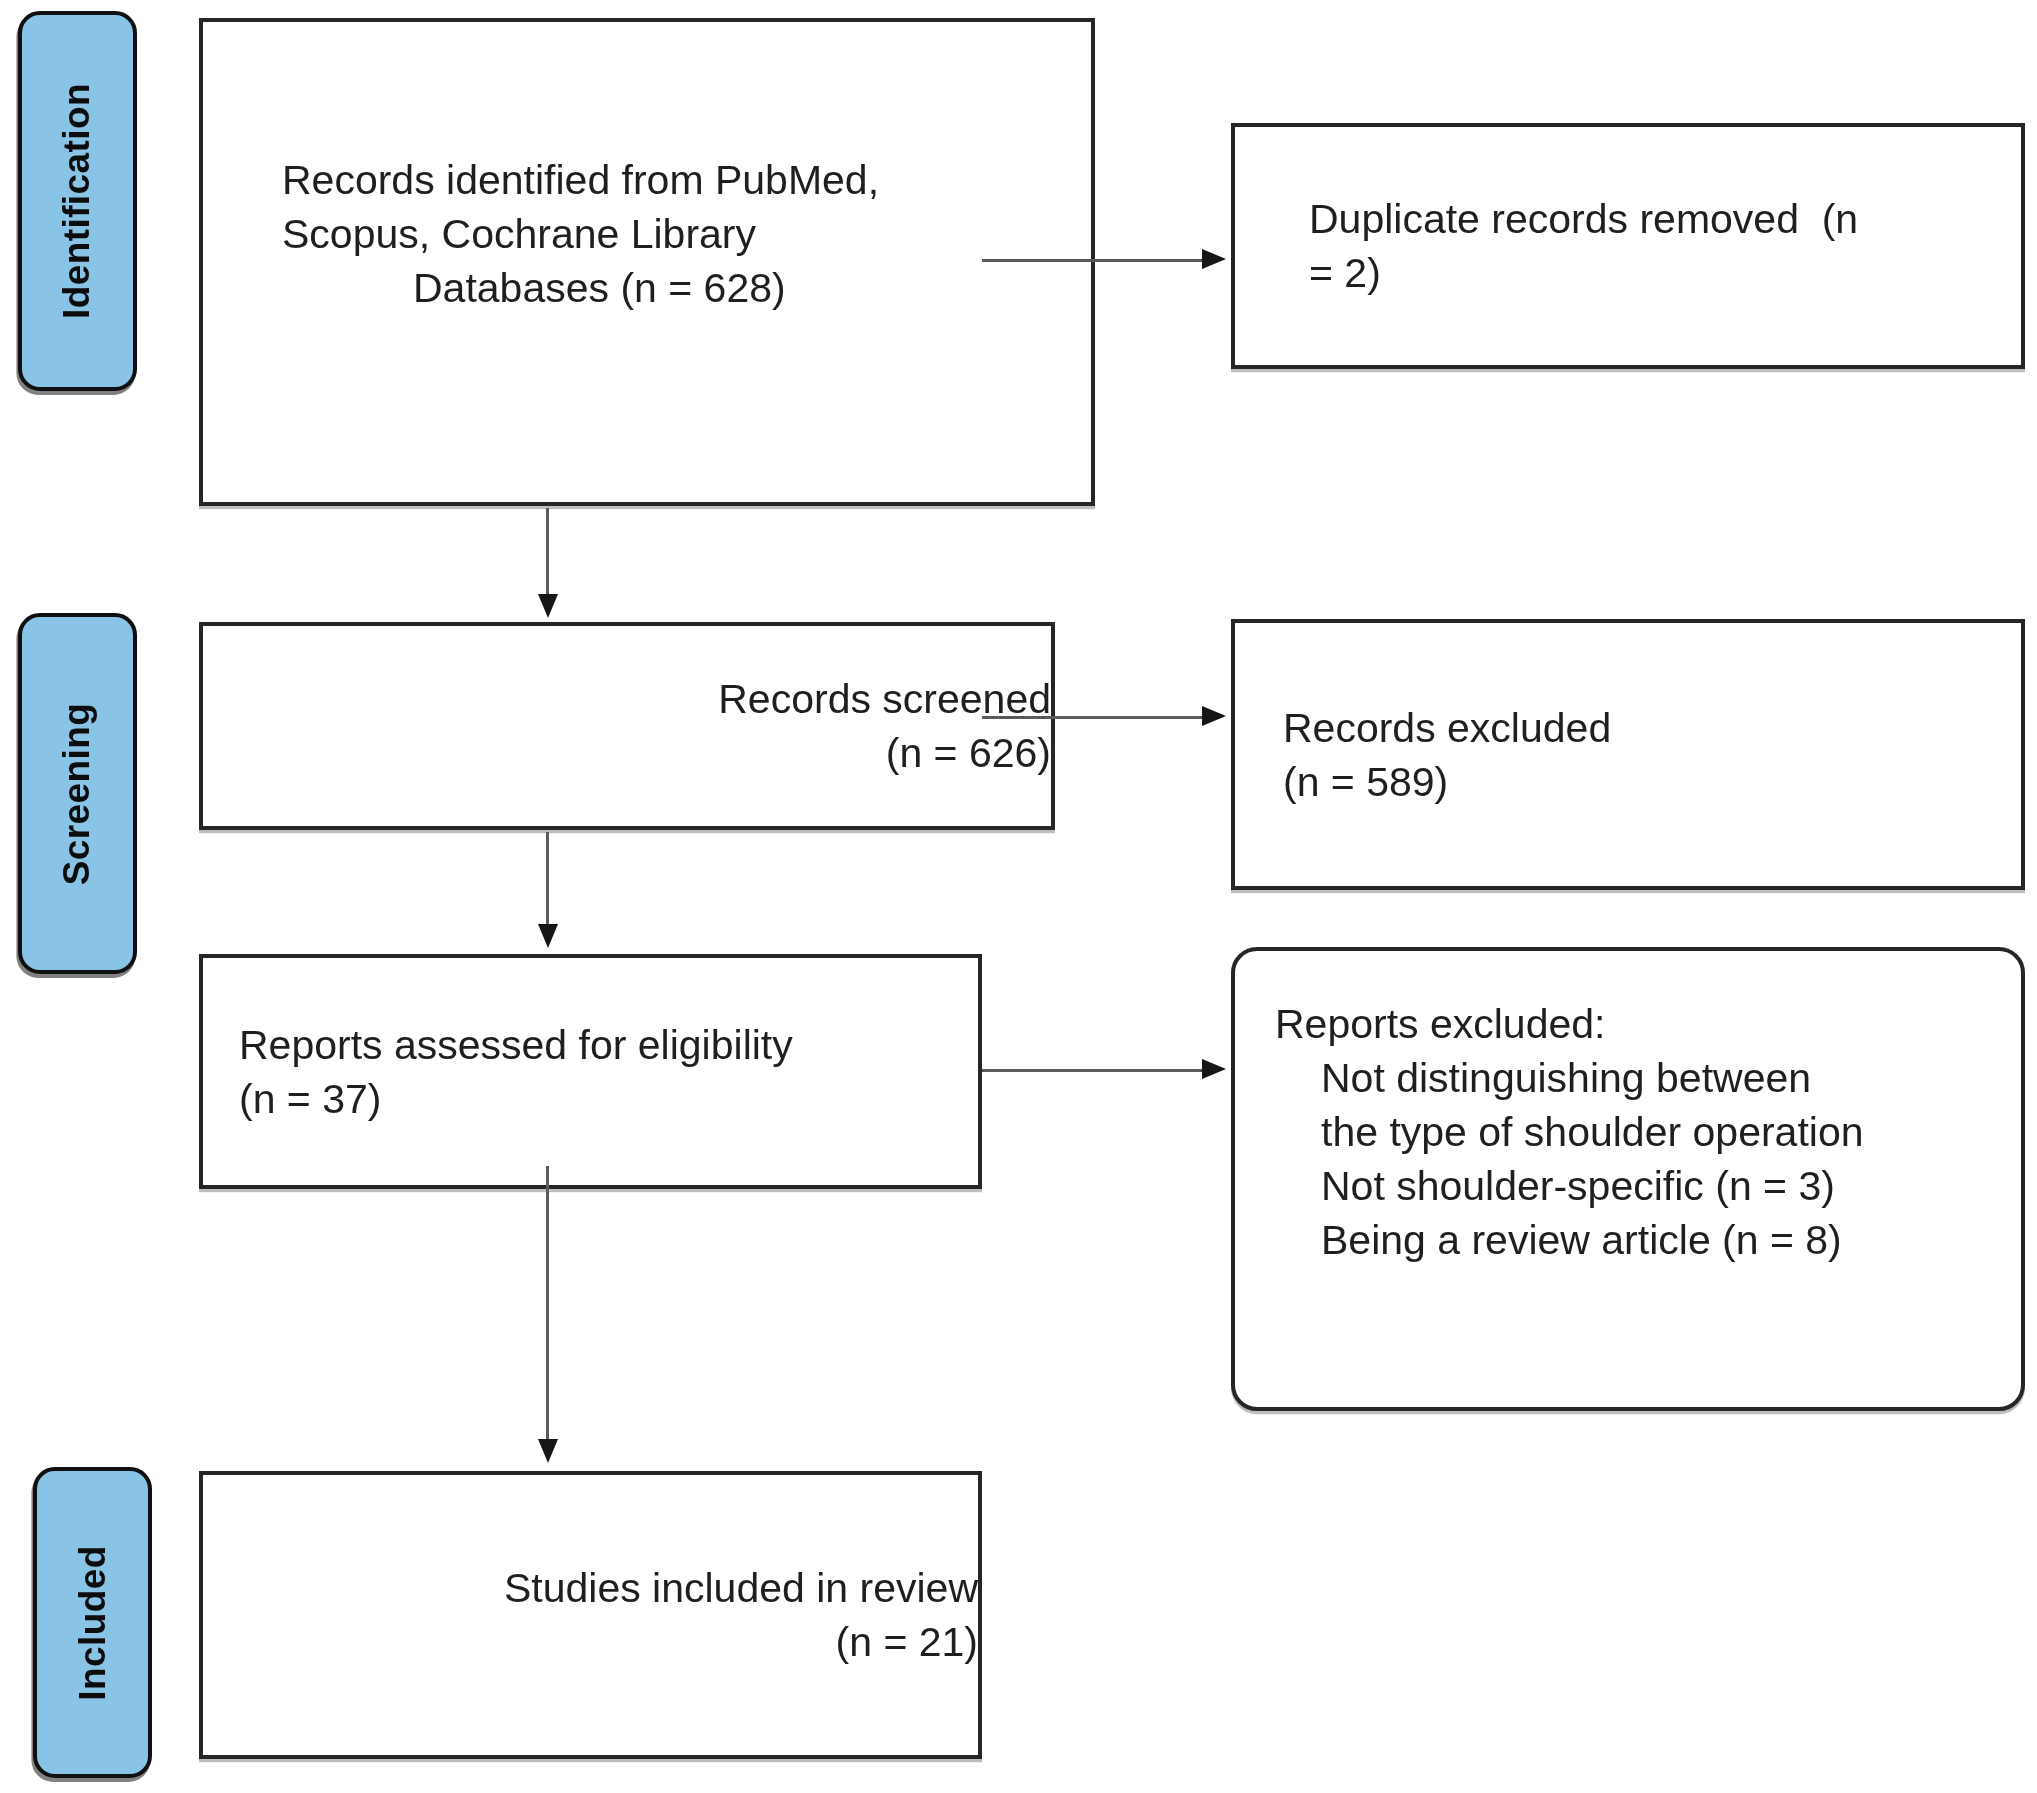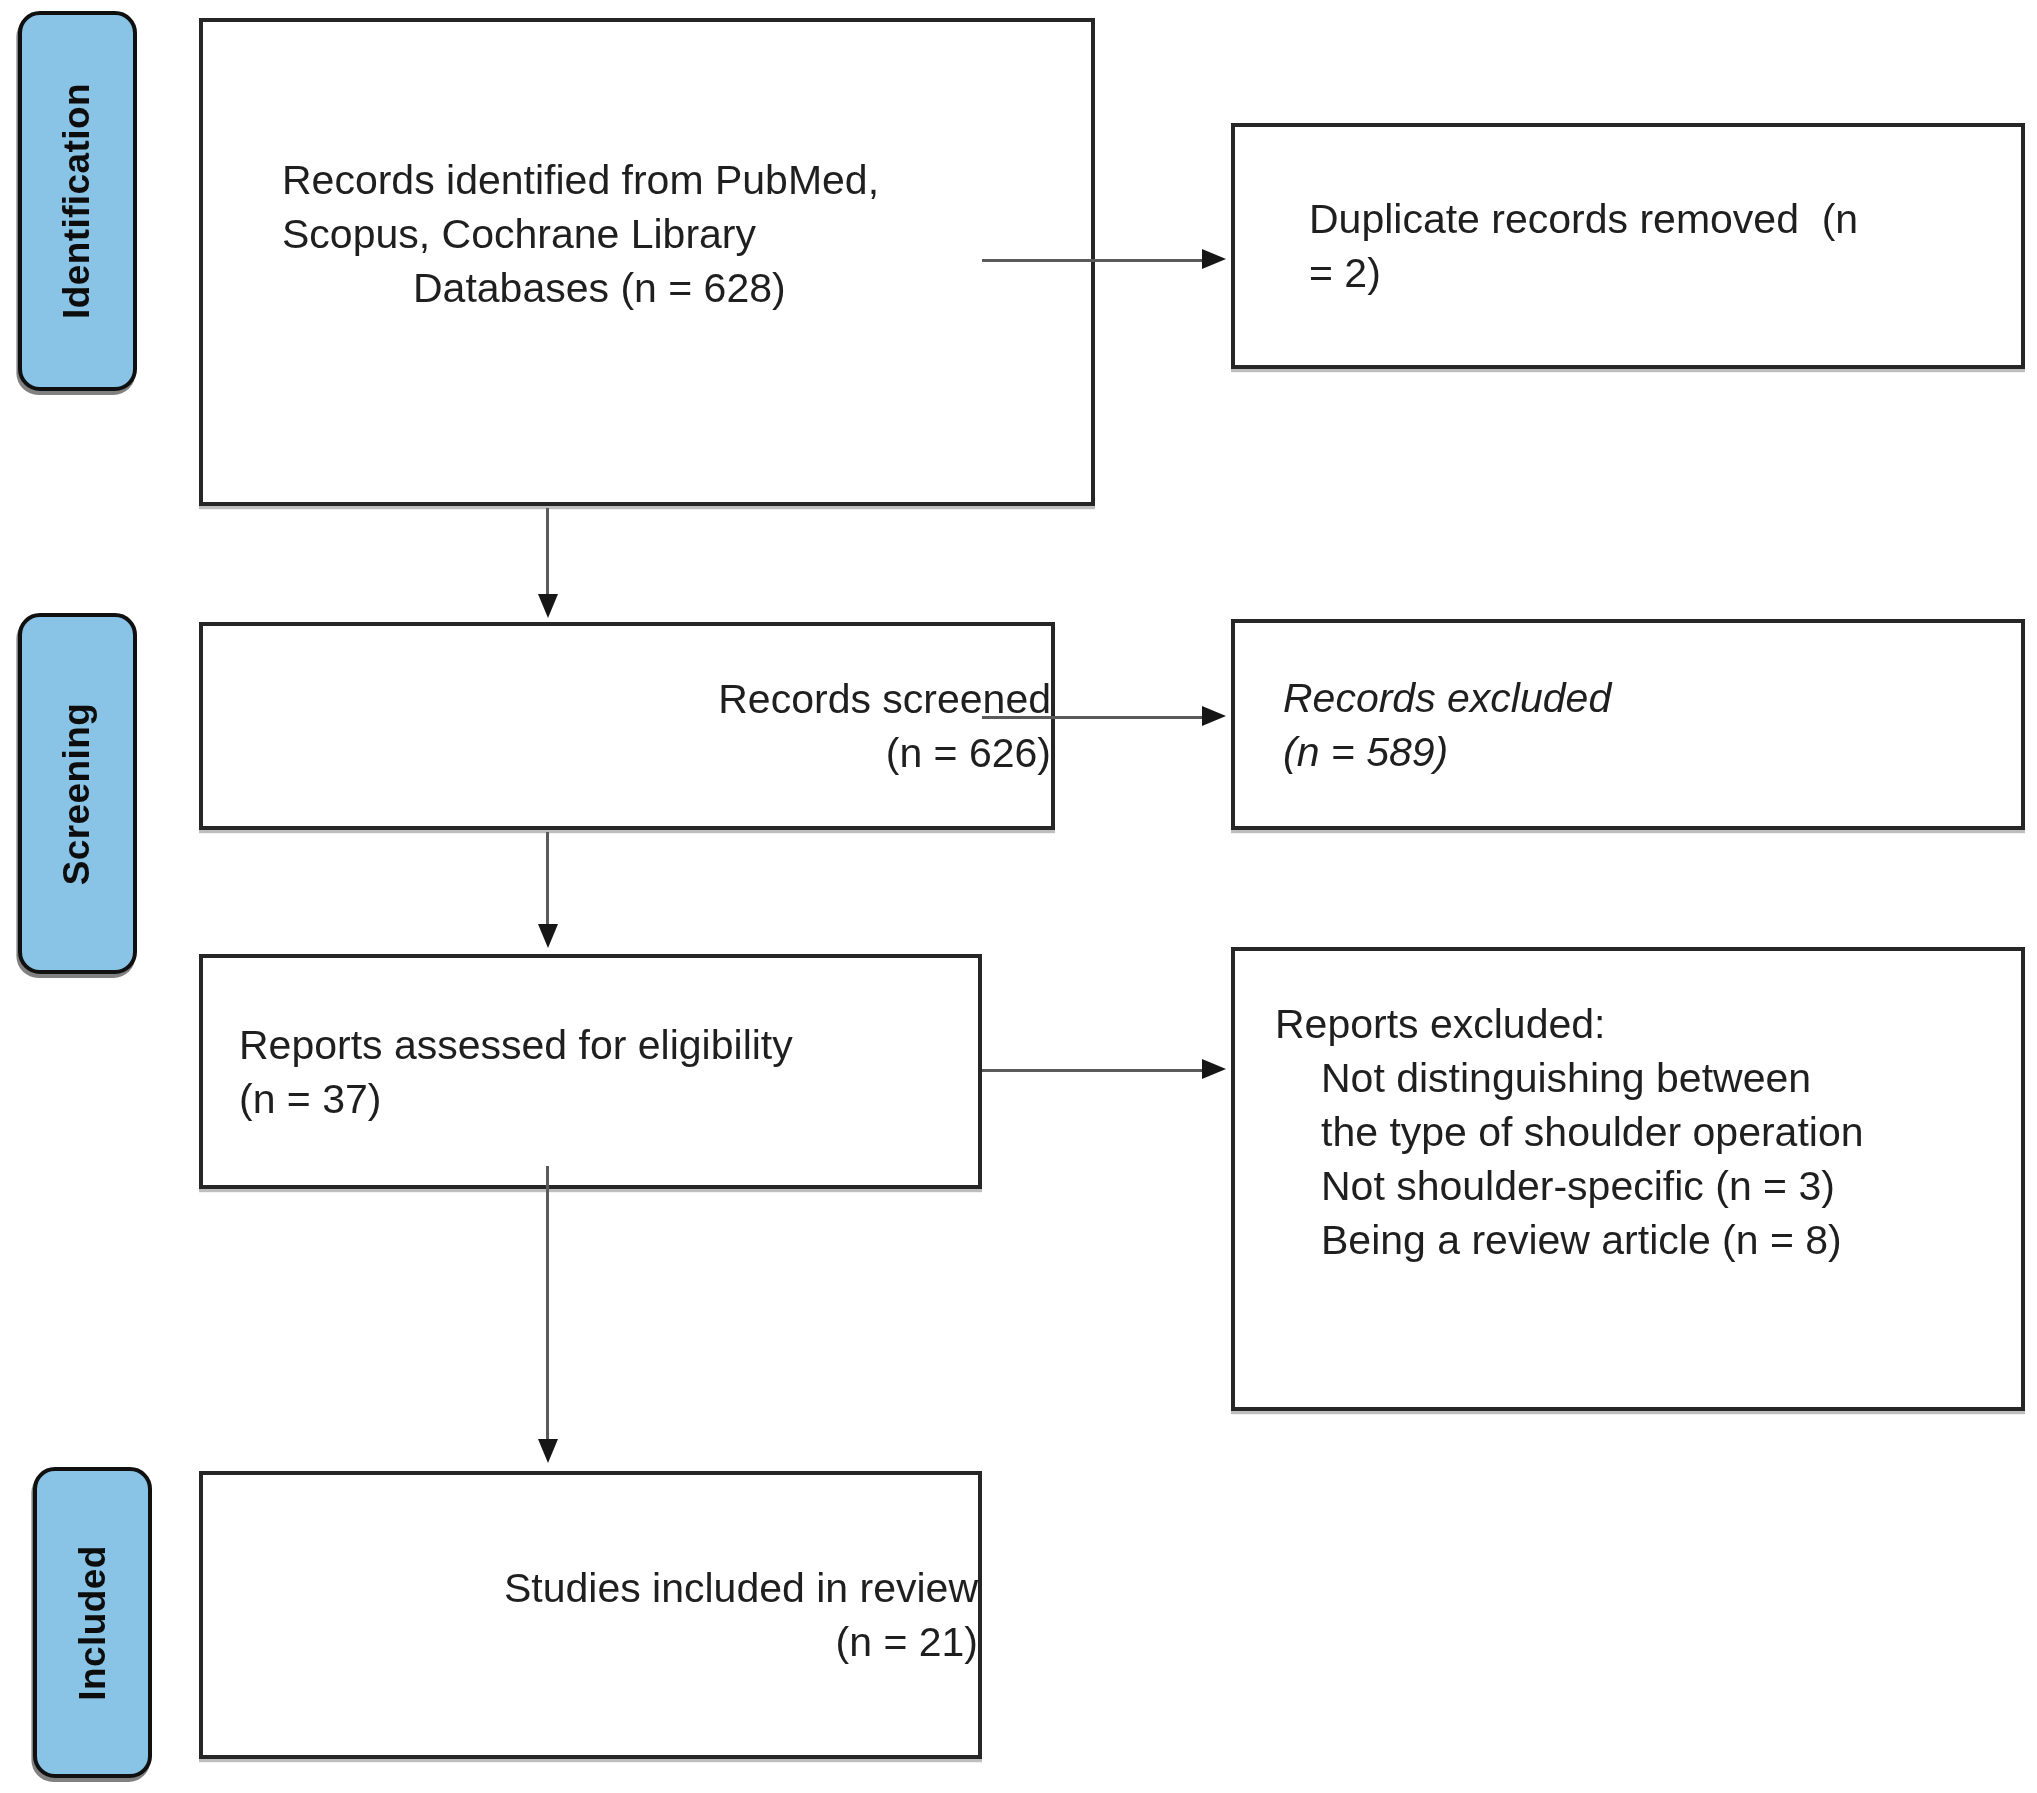--- a/index.html
+++ b/index.html
@@ -53,23 +53,23 @@
 
   #box-identified { left: 199px; top: 17.5px;   width: 896px; height: 488px; padding-left: 79px; }
   #box-identified .lines { transform: translateY(-28px); }
   #box-identified .line-indent { padding-left: 131px; }
 
   #box-screened   { left: 199px; top: 622px;  width: 856px; height: 208px; padding-left: 36px; align-items: flex-end; }
   #box-assessed   { left: 199px; top: 954px; width: 783px; height: 235px; padding-left: 36px; }
   #box-included   { left: 199px; top: 1471px; width: 783px; height: 288px; padding-left: 36px; align-items: flex-end; }
 
   #box-duplicates { left: 1231px; top: 123px;  width: 794px; height: 246px; padding-left: 74px; }
-  #box-rec-excl   { left: 1231px; top: 619px;  width: 794px; height: 211px; padding-left: 48px; font-style: italic; }
+  #box-rec-excl   { left: 1231px; top: 619px;  width: 794px; height: 271px; padding-left: 48px; }
   #box-rep-excl   { left: 1231px; top: 947px; width: 794px; height: 464px;
-                    justify-content: flex-start; padding-top: 46px; padding-left: 40px; }
+                    justify-content: flex-start; padding-top: 46px; padding-left: 40px; border-radius: 26px; }
   #box-rep-excl .excl-item { padding-left: 46px; }
 
   
   .vline, .hline { position: absolute; background: var(--arrow-line, #5a5a5a); }
   .vline { width: 3.2px; }
   .hline { height: 3.2px; }
   .head-down, .head-right { position: absolute; width: 0; height: 0; }
   .head-down {
     border-left: 10.3px solid transparent;
     border-right: 10.3px solid transparent;

